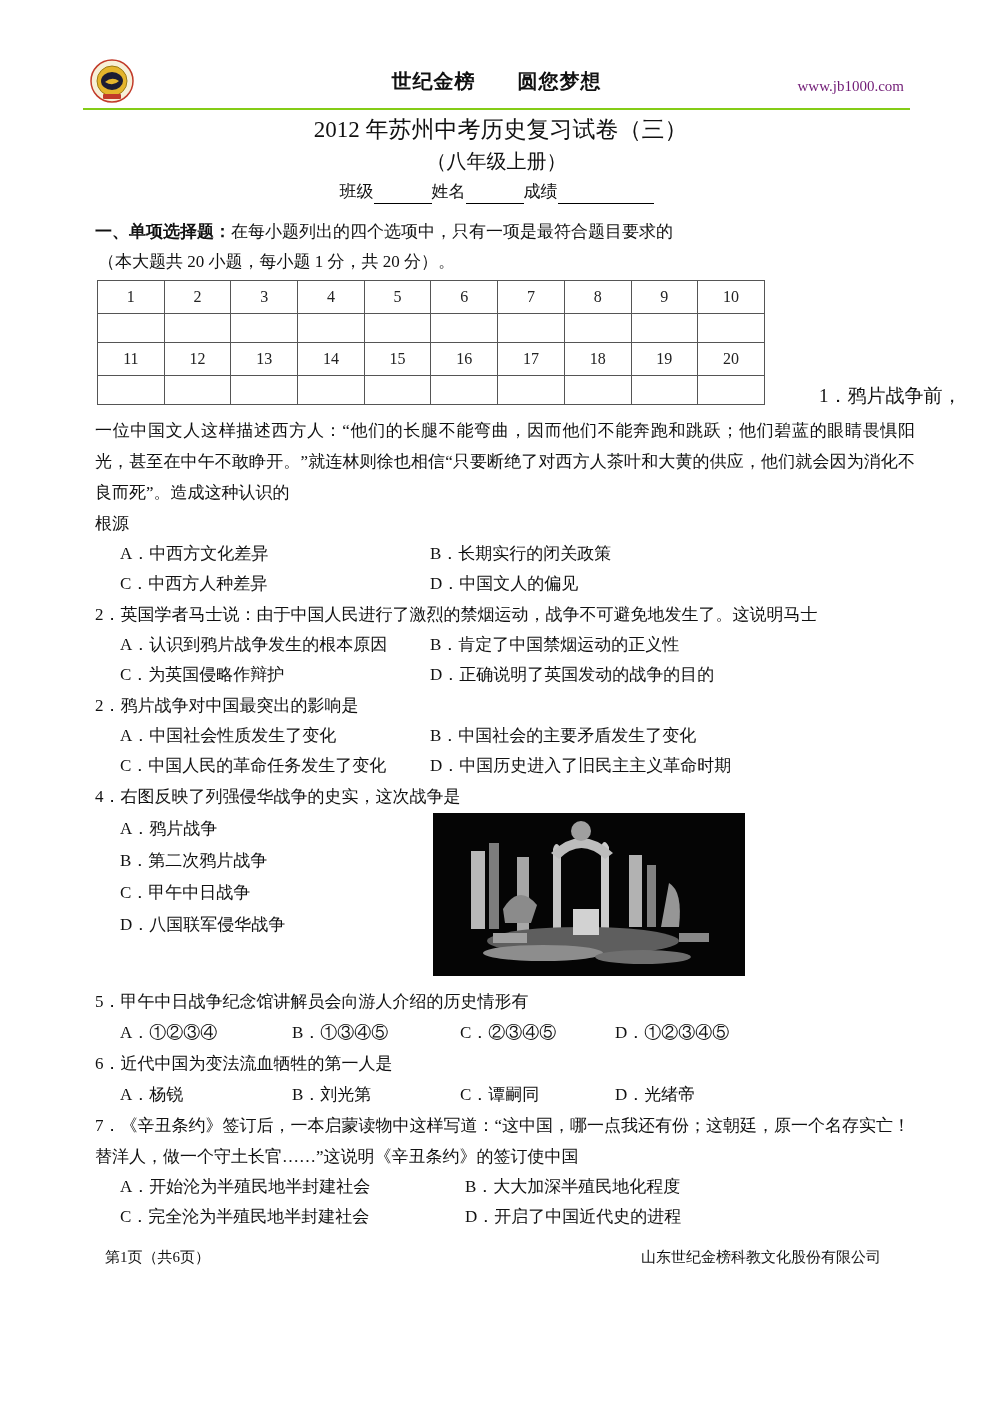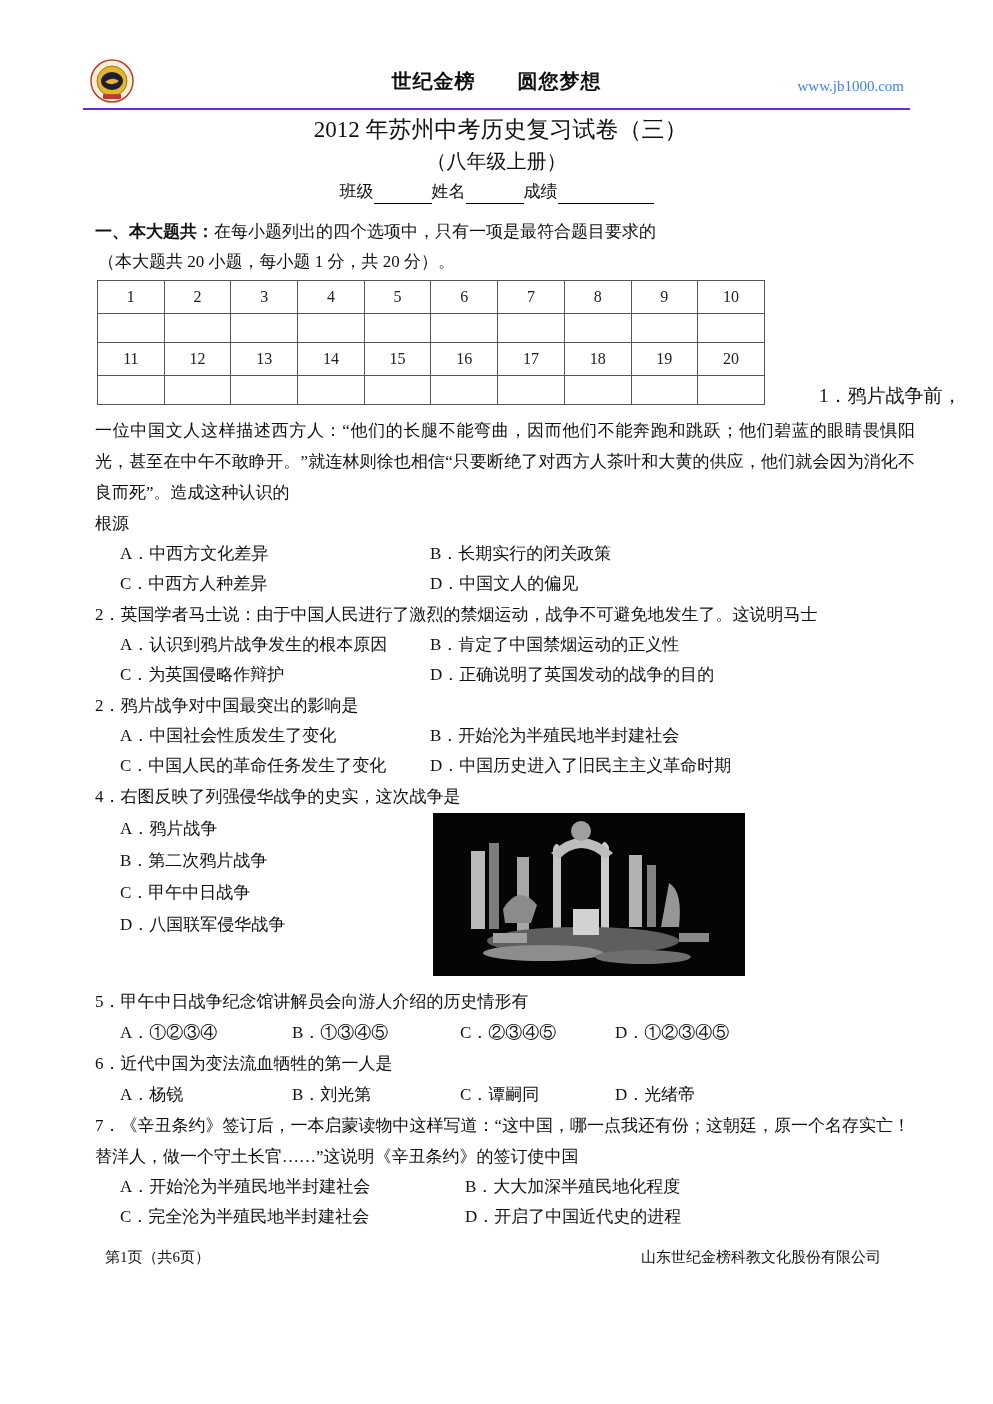--- a/index.html
+++ b/index.html
@@ -1,24 +1,24 @@
 <!DOCTYPE html>
 <html><head>
 <meta charset="utf-8">
 <style>
   html,body{margin:0;padding:0;background:#888;}
   .page{width:993px;height:1404px;background:#fff;margin:0 auto;position:relative;
         font-family:"Liberation Serif","DejaVu Serif",serif;color:#111;overflow:hidden;}
   
-  .hdr{position:relative;height:50px;margin:58px 83px 0 83px;border-bottom:2px solid #6d28d9;}
+  .hdr{position:relative;height:50px;margin:58px 83px 0 83px;border-bottom:2px solid #84cc16;}
   .logo{position:absolute;left:4px;top:0;width:50px;height:46px;}
   .brandwrap{position:absolute;left:0;right:0;top:10px;text-align:center;font-weight:bold;
              font-size:20px;letter-spacing:1px;}
   .brandwrap .gap{display:inline-block;width:42px;}
-  .site{position:absolute;right:6px;top:20px;font-size:15px;color:#3b82f6;}
+  .site{position:absolute;right:6px;top:20px;font-size:15px;color:#701a75;}
   
   .t1{text-align:center;font-size:23px;line-height:33px;margin:3px 0 0 0;font-weight:normal;padding-left:8px;}
   .t2{text-align:center;font-size:20px;line-height:30px;margin:0;font-weight:normal;}
   .stud{ text-align:center;font-size:17px;line-height:25px;margin-top:3px;}
   .blank{display:inline-block;border-bottom:1px solid #000;height:15px;vertical-align:bottom;}
   .b1{width:58px}.b2{width:58px}.b3{width:96px}
   
   .sect{margin:13px 75px 0 95px;font-size:17px;line-height:30px;}
   .note{margin:0 75px 0 98px;font-size:17px;line-height:30px;}
   
@@ -65,21 +65,21 @@
     <div class="site">www.jb1000.com</div>
   </div>
 
   <h1 class="t1">2012 年苏州中考历史复习试卷（三）</h1>
   <h2 class="t2">（八年级上册）</h2>
 
   <div class="stud">
     <span>班级</span><span class="blank b1"></span><span>姓名</span><span class="blank b2"></span><span>成绩</span><span class="blank b3"></span>
   </div>
 
-  <p class="sect"><b>一、本大题共：</b><span>在每小题列出的四个选项中，只有一项是最符合题目要求的</span></p>
+  <p class="sect"><b>一、单项选择题：</b><span>在每小题列出的四个选项中，只有一项是最符合题目要求的</span></p>
   <p class="note">（本大题共 20 小题，每小题 1 分，共 20 分）。</p>
 
   <div class="tablewrap">
     <table class="ans">
       <tbody>
           <tr class="num">
         <td>1</td>
         <td>2</td>
         <td>3</td>
         <td>4</td>
@@ -148,21 +148,21 @@
     <span>B．肯定了中国禁烟运动的正义性</span>
   </div>
   <div class="row2col">
     <span class="c1">C．为英国侵略作辩护</span>
     <span>D．正确说明了英国发动的战争的目的</span>
   </div>
 
   <p class="stem">2．鸦片战争对中国最突出的影响是</p>
   <div class="row2col">
     <span class="c1">A．中国社会性质发生了变化</span>
-    <span>B．开始沦为半殖民地半封建社会</span>
+    <span>B．中国社会的主要矛盾发生了变化</span>
   </div>
   <div class="row2col">
     <span class="c1">C．中国人民的革命任务发生了变化</span>
     <span>D．中国历史进入了旧民主主义革命时期</span>
   </div>
 
   <p class="stem">4．右图反映了列强侵华战争的史实，这次战争是</p>
   <div class="q4wrap">
     <div class="q4opts">
       <div>A．鸦片战争</div>

